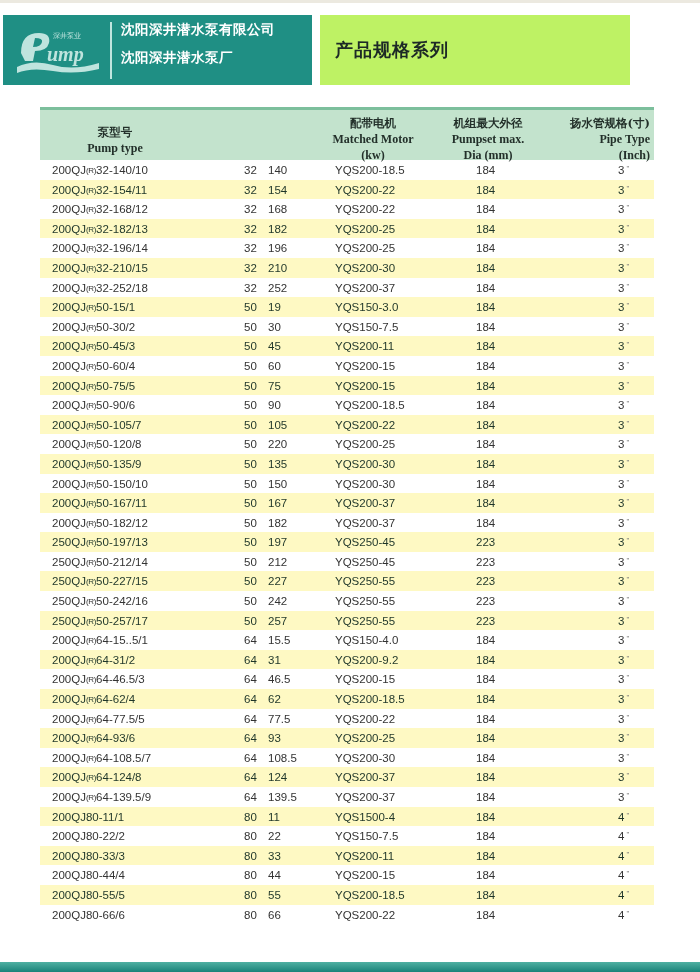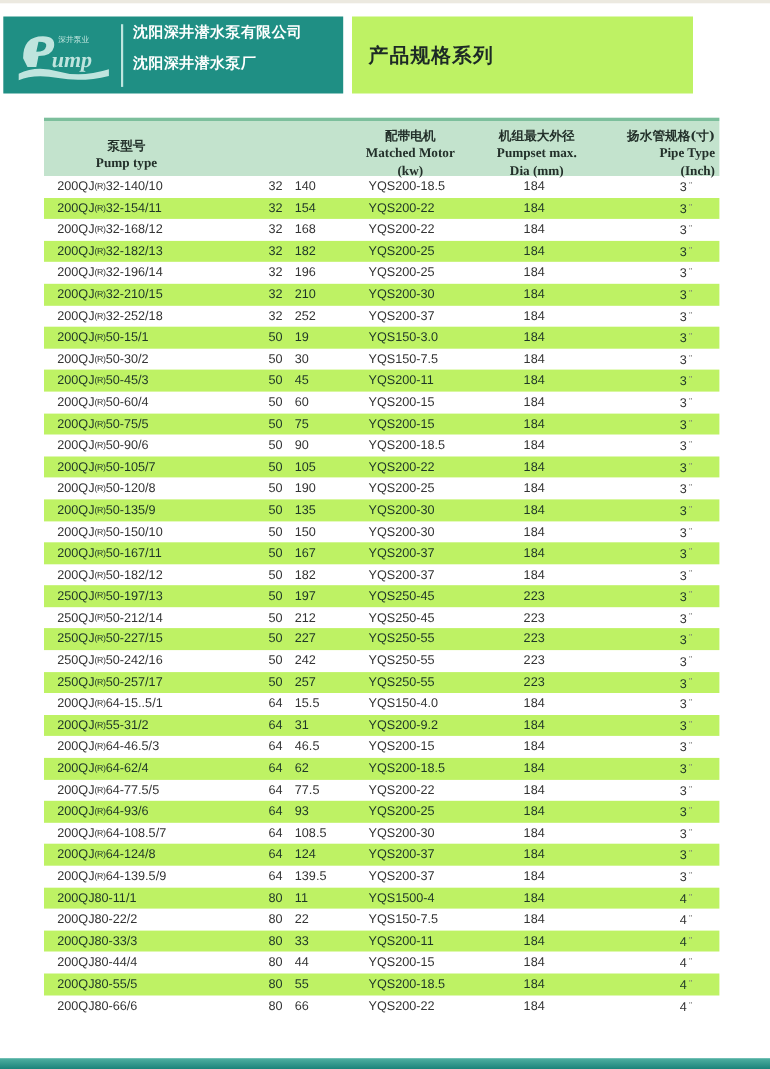--- a/index.html
+++ b/index.html
@@ -38,21 +38,21 @@
   .thead {
     height: 53px; position: relative;
     background: linear-gradient(#7cbf9c 0px, #7cbf9c 3px, #c3e3cd 3px, #c3e3cd 66px, #7cbf9c 66px);
   }
   .th {
     position: absolute; top: 8px; text-align: center; color: #23302a;
     font-family: "Liberation Serif", serif; font-weight: bold; font-size: 12px; line-height: 16px;
   }
   .th .zh { font-family: "DejaVu Serif", serif; font-size: 11.5px; }
   .row { height: 19.6px; position: relative; font-size: 11.5px; color: #333; }
-  .row.alt { background: #bef264; color: #1e3528; }
+  .row.alt { background: #fef9c3; color: #1e3528; }
   .cell { position: absolute; top: 4px; white-space: nowrap; }
   .c-type { left: 12px; }
   .c-type .r { font-size: 8px; vertical-align: 1px; letter-spacing: -0.3px; }
   .c-cap { left: 165px; margin-left: 39px; }
   .c-head { left: 217px; margin-left: 11px; }
   .c-motor { left: 295px; }
   .c-dia { left: 436px; }
   .c-pipe { left: 578px; }
   .c-pipe .q { font-size: 8px; vertical-align: 3px; color: #777; margin-left: 2px; }
 
@@ -213,21 +213,21 @@
     <span class="cell c-type"><span>200QJ</span><span class="r">(R)</span><span>50-105/7</span></span>
     <span class="cell c-cap">50</span>
     <span class="cell c-head">105</span>
     <span class="cell c-motor">YQS200-22</span>
     <span class="cell c-dia">184</span>
     <span class="cell c-pipe"><span>3</span><span class="q">"</span></span>
   </div>
       <div class="row">
     <span class="cell c-type"><span>200QJ</span><span class="r">(R)</span><span>50-120/8</span></span>
     <span class="cell c-cap">50</span>
-    <span class="cell c-head">190</span>
+    <span class="cell c-head">220</span>
     <span class="cell c-motor">YQS200-25</span>
     <span class="cell c-dia">184</span>
     <span class="cell c-pipe"><span>3</span><span class="q">"</span></span>
   </div>
       <div class="row alt">
     <span class="cell c-type"><span>200QJ</span><span class="r">(R)</span><span>50-135/9</span></span>
     <span class="cell c-cap">50</span>
     <span class="cell c-head">135</span>
     <span class="cell c-motor">YQS200-30</span>
     <span class="cell c-dia">184</span>
@@ -299,21 +299,21 @@
   </div>
       <div class="row">
     <span class="cell c-type"><span>200QJ</span><span class="r">(R)</span><span>64-15..5/1</span></span>
     <span class="cell c-cap">64</span>
     <span class="cell c-head">15.5</span>
     <span class="cell c-motor">YQS150-4.0</span>
     <span class="cell c-dia">184</span>
     <span class="cell c-pipe"><span>3</span><span class="q">"</span></span>
   </div>
       <div class="row alt">
-    <span class="cell c-type"><span>200QJ</span><span class="r">(R)</span><span>55-31/2</span></span>
+    <span class="cell c-type"><span>200QJ</span><span class="r">(R)</span><span>64-31/2</span></span>
     <span class="cell c-cap">64</span>
     <span class="cell c-head">31</span>
     <span class="cell c-motor">YQS200-9.2</span>
     <span class="cell c-dia">184</span>
     <span class="cell c-pipe"><span>3</span><span class="q">"</span></span>
   </div>
       <div class="row">
     <span class="cell c-type"><span>200QJ</span><span class="r">(R)</span><span>64-46.5/3</span></span>
     <span class="cell c-cap">64</span>
     <span class="cell c-head">46.5</span>

